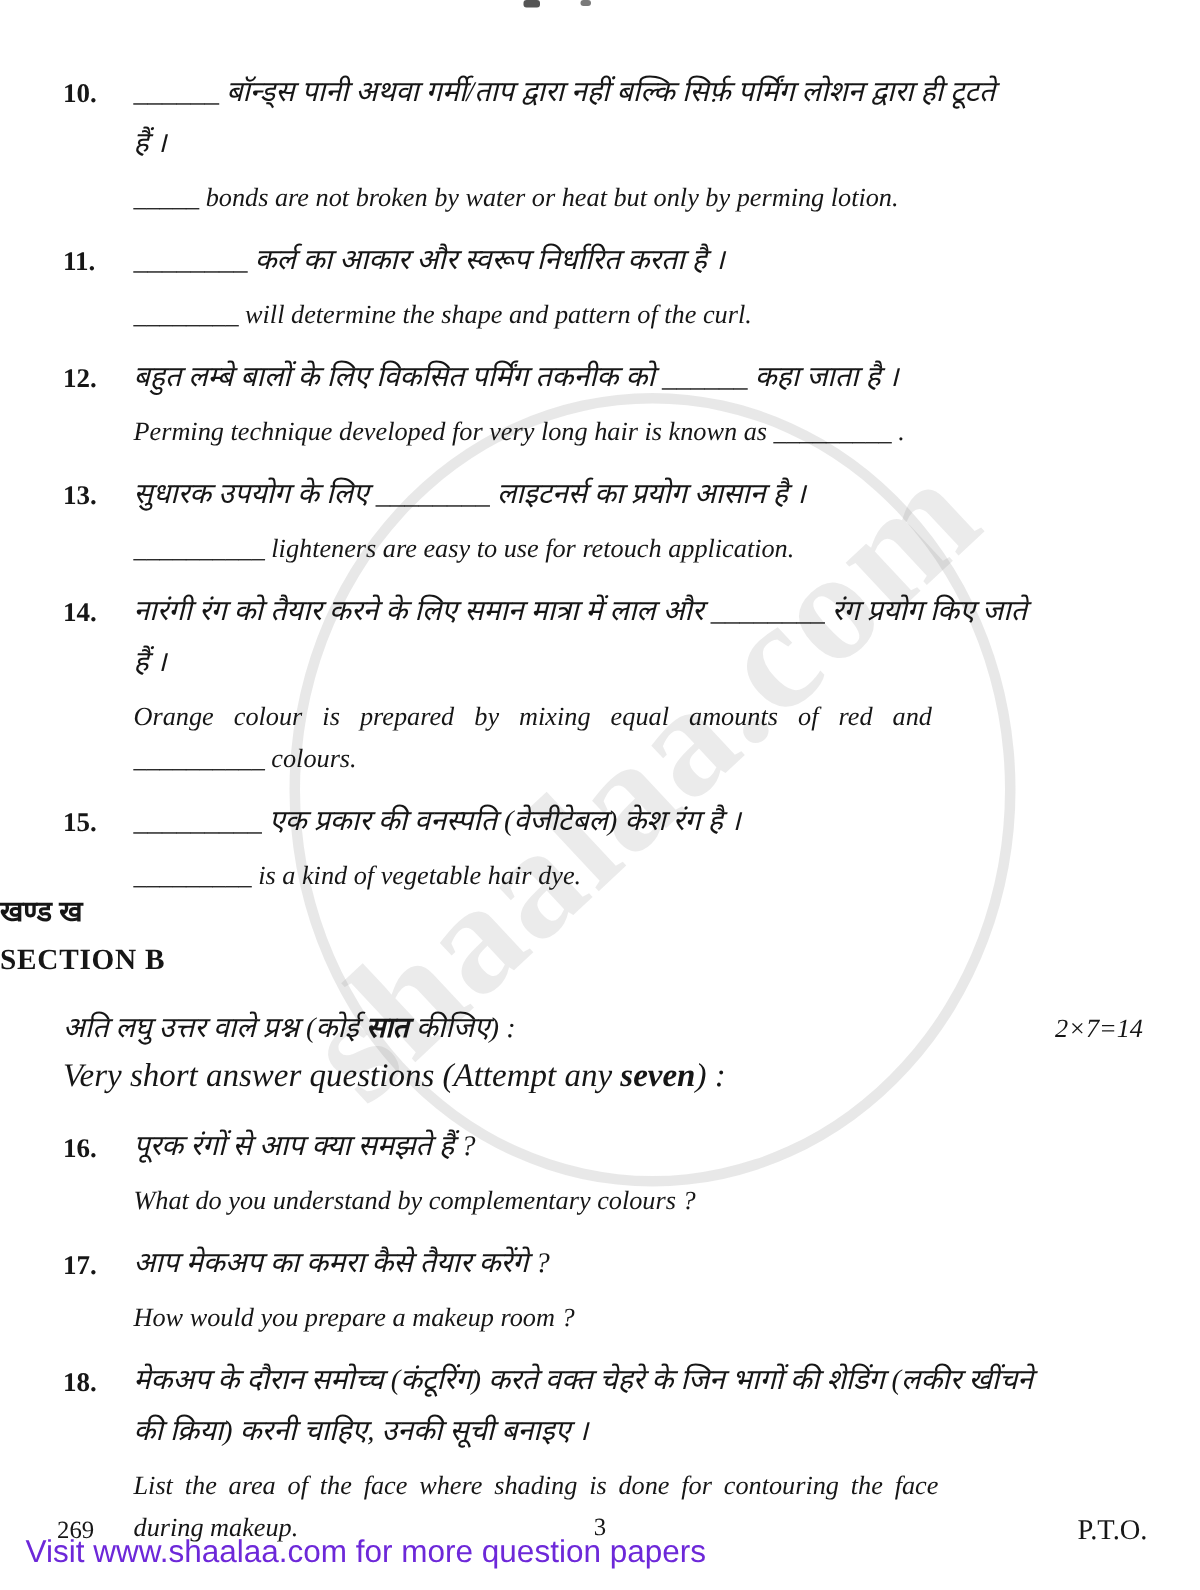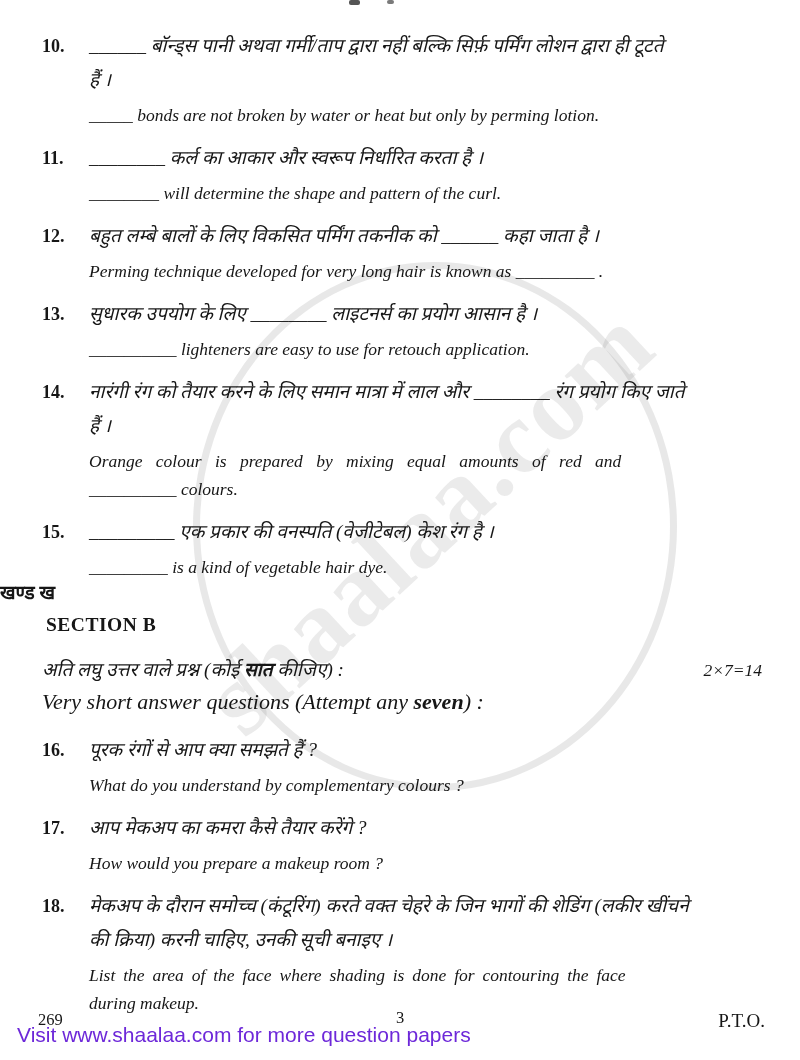--- a/index.html
+++ b/index.html
@@ -32,41 +32,41 @@
 
   
   .speck { position:absolute; border-radius:2px; }
   .speck.s1 { left:349px; top:0; width:11px; height:5px; background:#555; }
   .speck.s2 { left:387px; top:0; width:7px; height:4px; background:#7a7a7a; }
 
   
   .content {
     position:absolute; left:0; top:0; width:100%;
     box-sizing:border-box;
-    padding:29px 72px 0 42px;
+    padding:45px 72px 0 42px;
     z-index:1;
   }
   .question { display:flex; margin-bottom:12px; }
   .q-num {
     width:47px; flex-shrink:0;
     font-weight:bold; font-size:18px; line-height:34px;
   }
   .q-body { flex:1;font-style:italic; }
   .q-line.hi { font-size:19px; line-height:34px; }
   .q-line.en { font-size:17.5px; line-height:28px; }
   .q-line.en-first { margin-top:4px; }
   .ws-wide { word-spacing:9px; }
   .ws-med  { word-spacing:3.5px; }
 
   
   .section-head {
     margin:-16px -72px 0 -42px;
   }
   .sec-hi { font-size:19px; font-weight:bold; line-height:32px; }
-  .sec-en { font-size:19.5px; font-weight:bold; line-height:32px; letter-spacing:0.5px;margin-left:46px; }
+  .sec-en { font-size:19.5px; font-weight:bold; line-height:32px; letter-spacing:0.5px; }
 
   
   .instr { margin-top:12px; margin-bottom:16px; font-style:italic; }
   .instr-row { display:flex; justify-content:space-between; align-items:baseline; }
   .instr-hi { font-size:19px; line-height:33px; }
   .instr-marks { font-size:17.5px; margin-right:-34px; line-height:33px; white-space:nowrap; }
   .instr-en { font-size:22px; line-height:30px; }
 
   
   .footer { position:absolute; left:0; top:0; width:100%; height:100%; z-index:2; pointer-events:none; }

